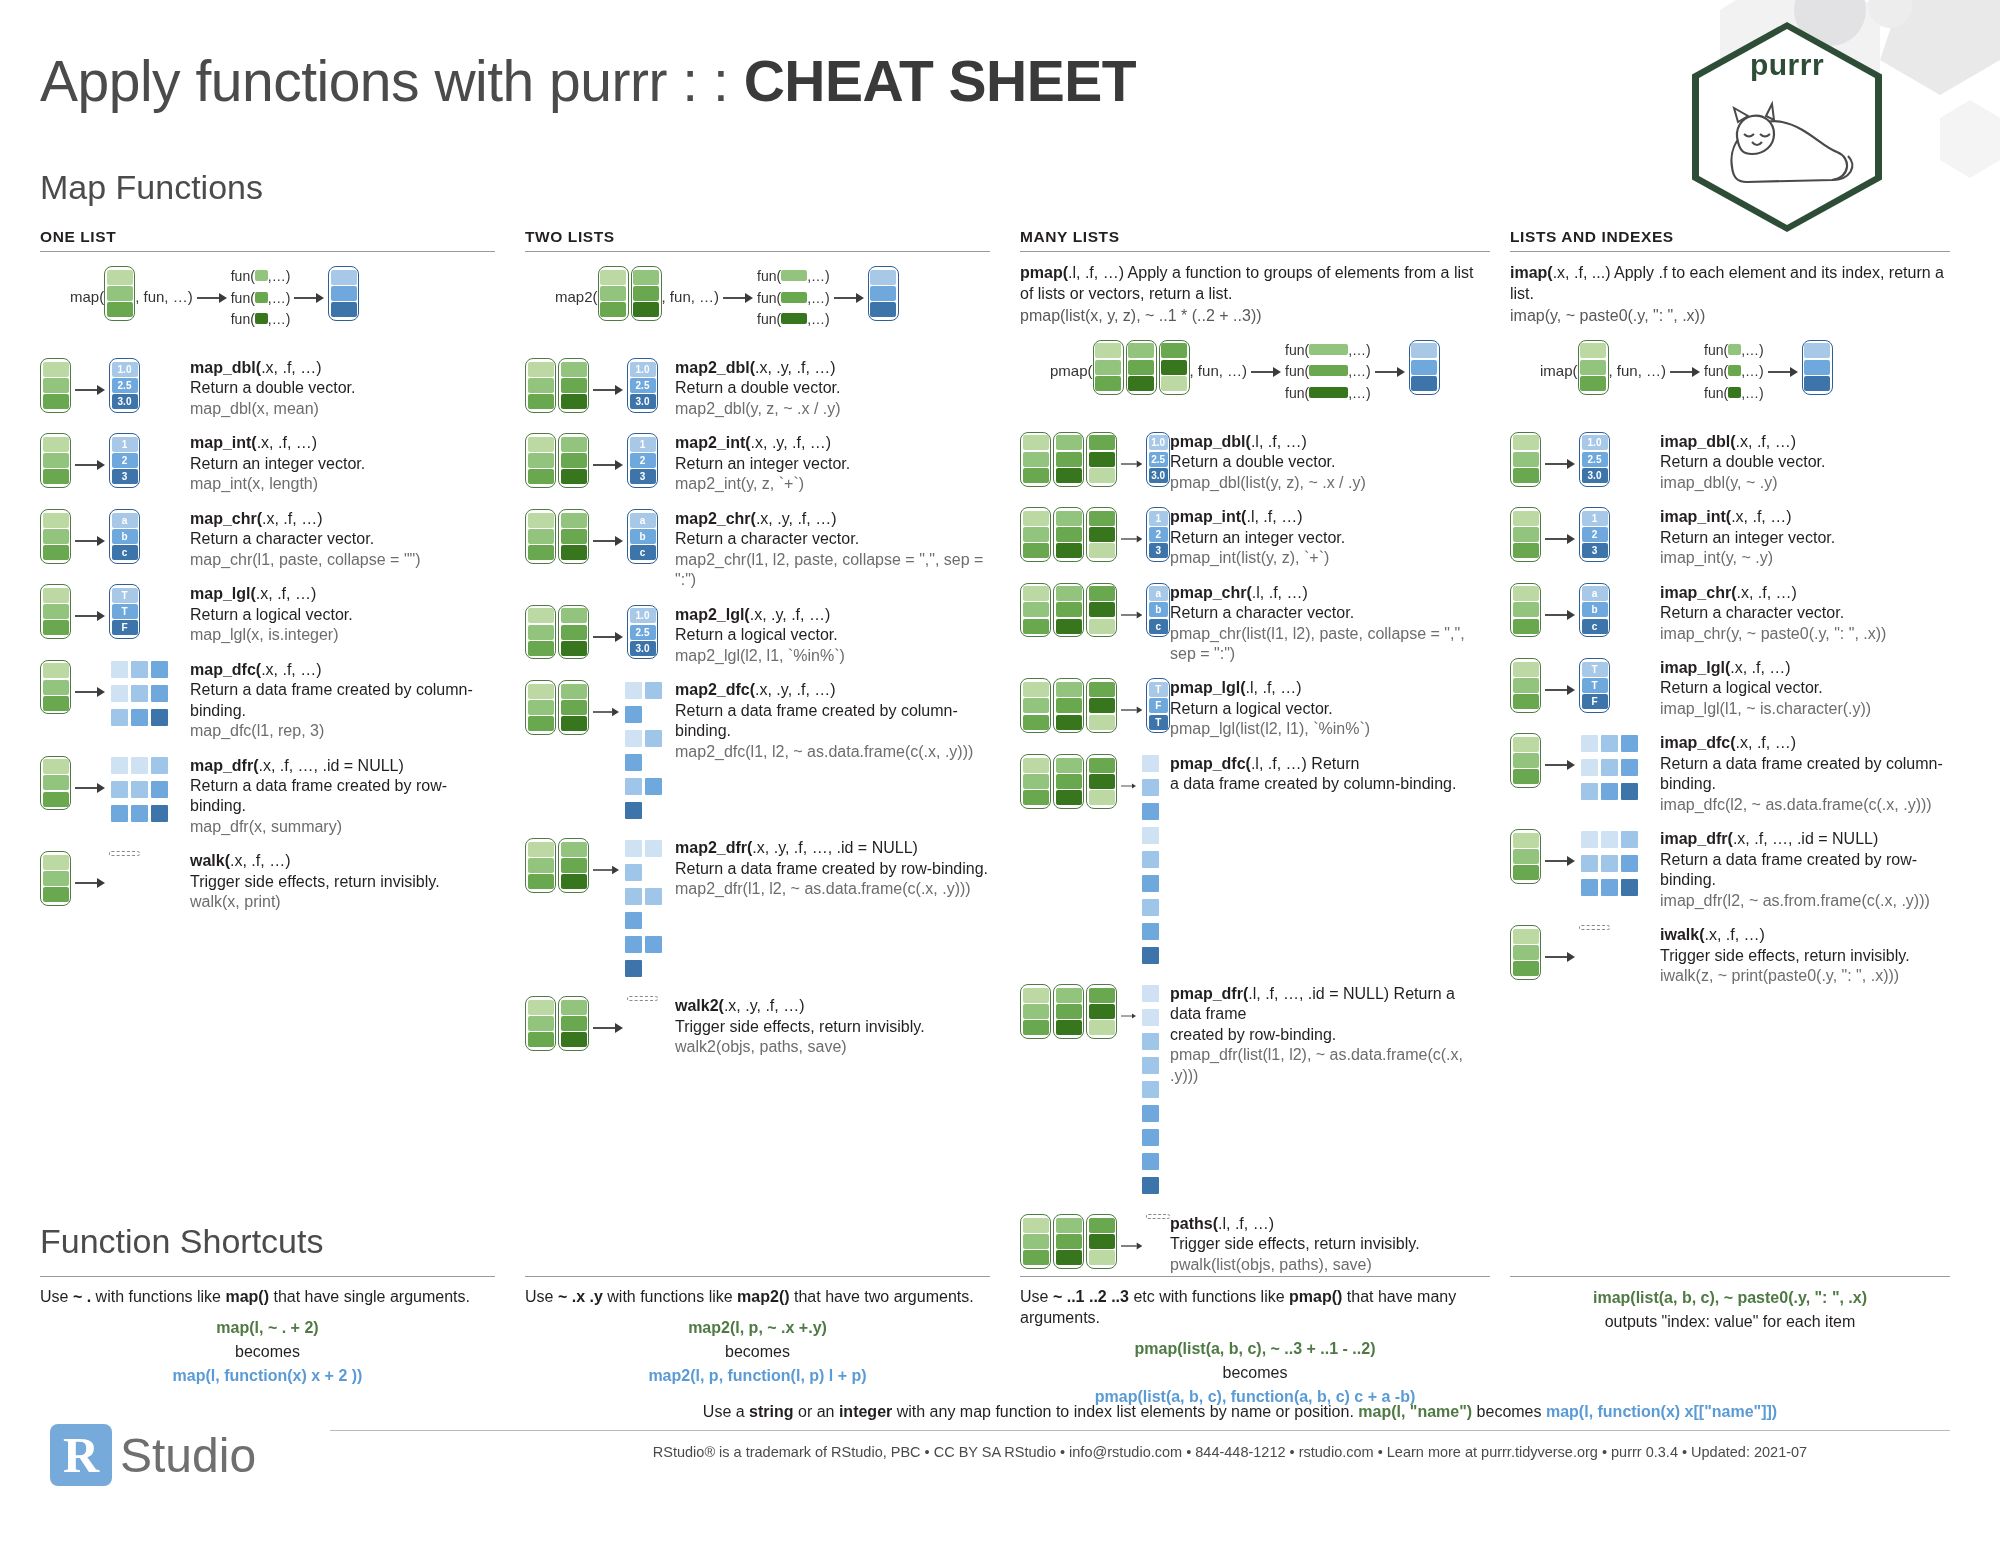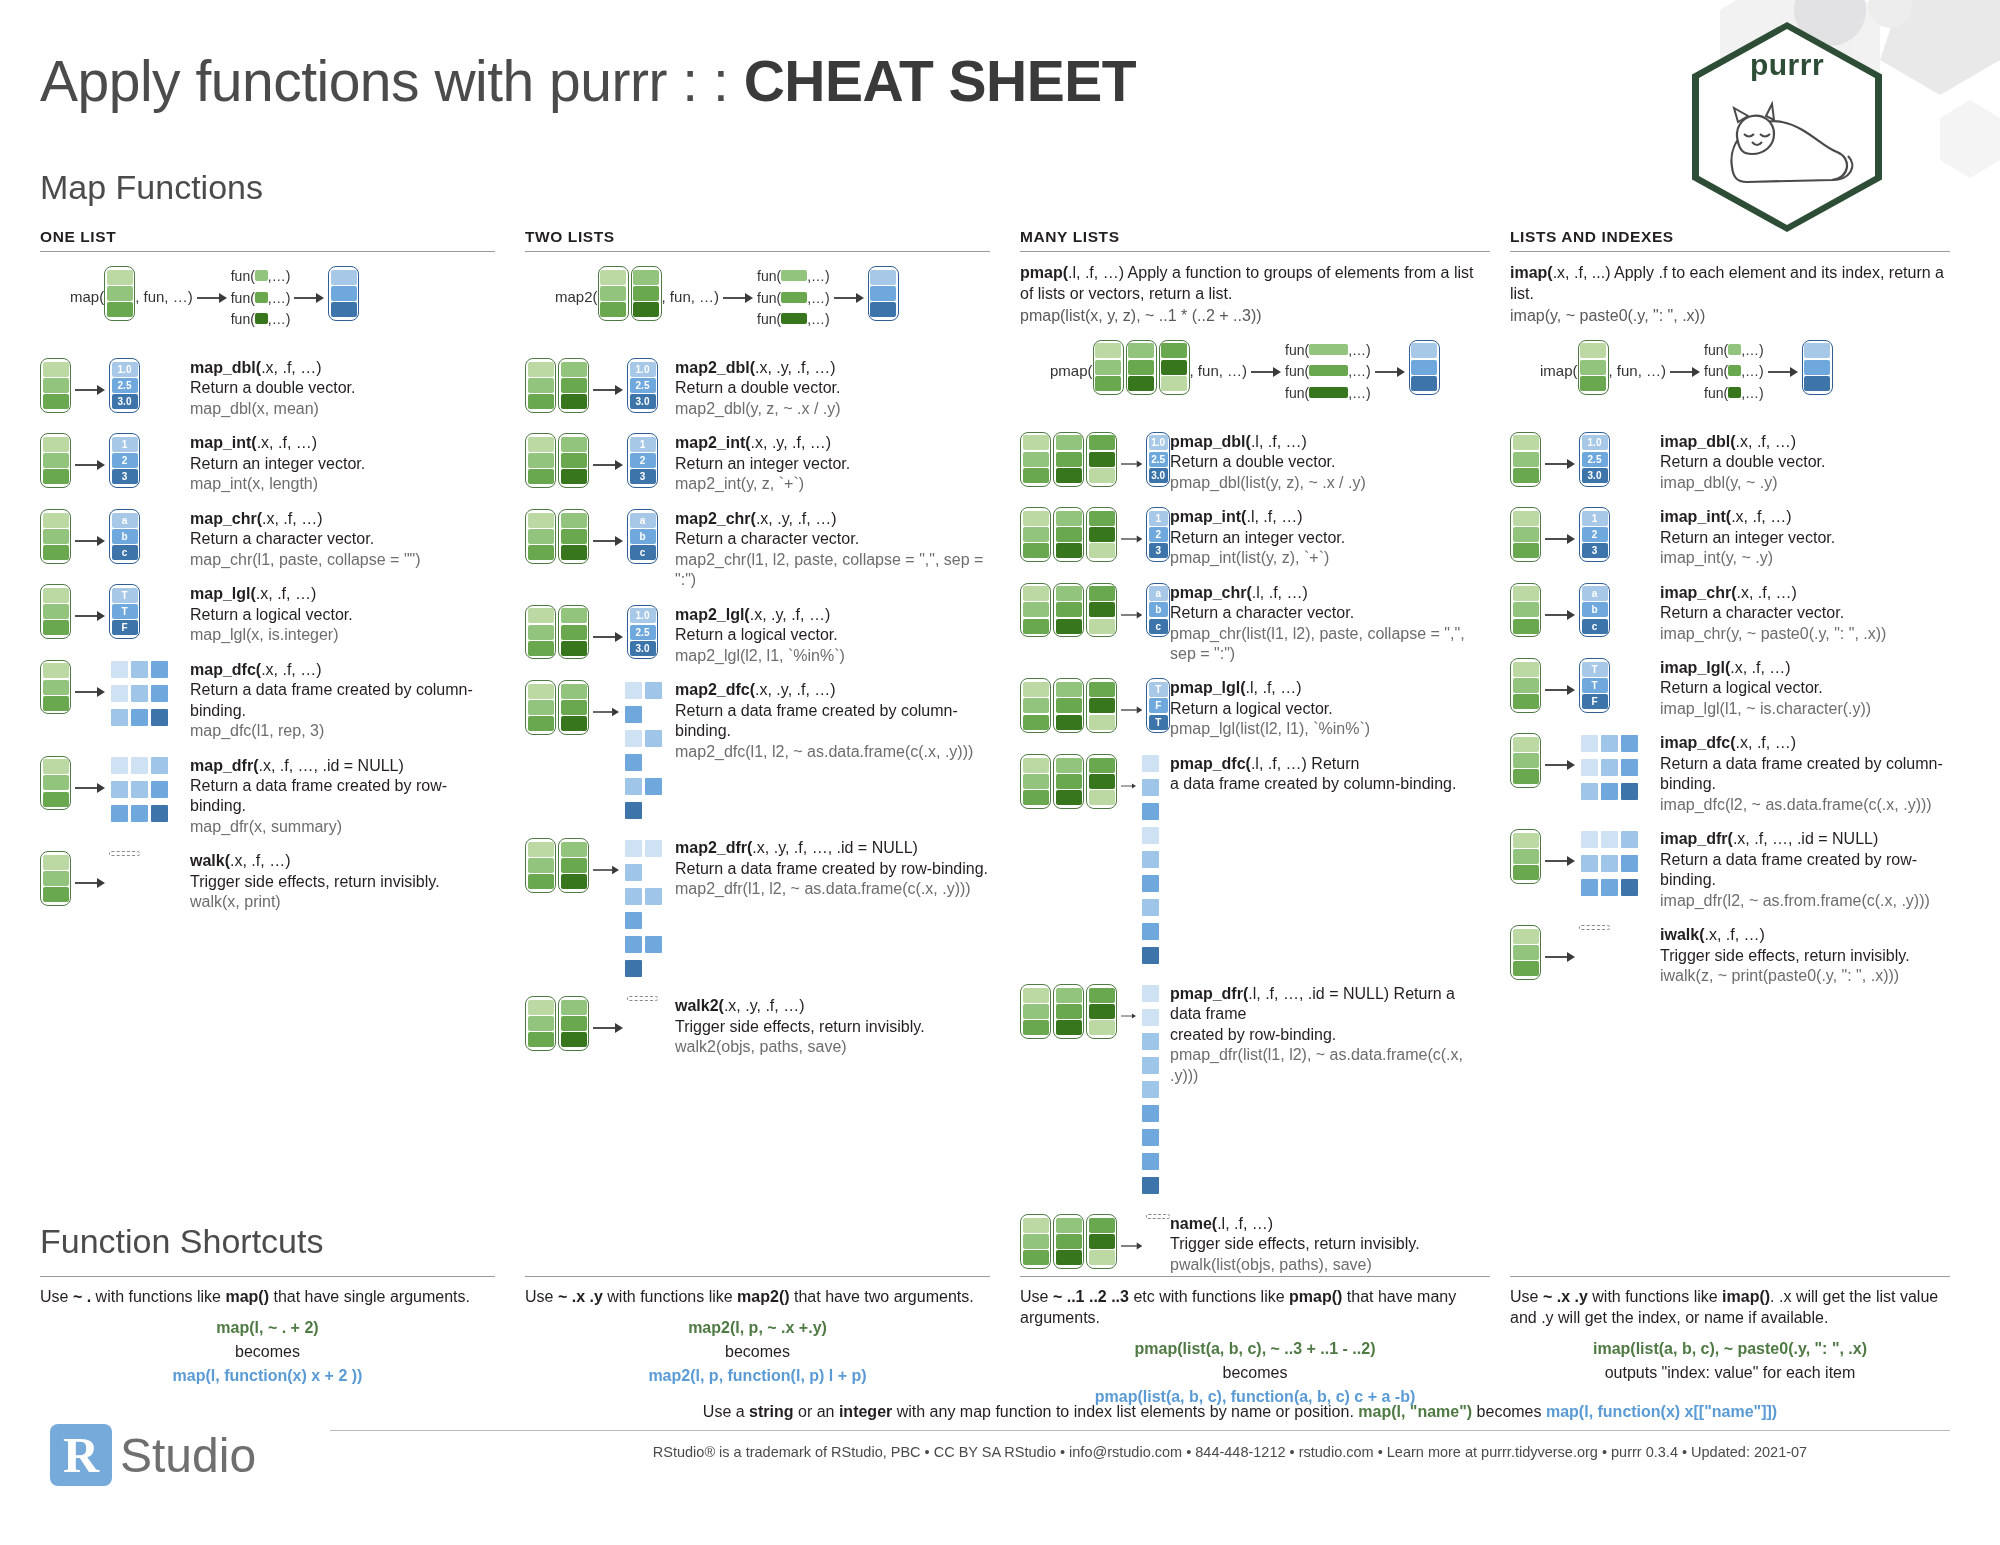--- a/index.html
+++ b/index.html
@@ -841,21 +841,21 @@
               <line x1="0" y1="10" x2="22" y2="10" stroke="#3a3a3a" stroke-width="1.8"></line>
               <polygon points="22,5 30,10 22,15" fill="#3a3a3a"></polygon>
             </svg>
             <div class="dashvec">
               <div class="cell" style="background: rgb(207, 226, 243);"></div>
               <div class="cell" style="background: rgb(159, 197, 232);"></div>
               <div class="cell" style="background: rgb(61, 117, 171);"></div>
             </div>
           </div>
         </div>
-        <div class="txt"><span class="fn">name(</span>.l, .f, …)<div class="desc">Trigger side effects, return invisibly.</div><div class="ex">pwalk(list(objs, paths), save)</div></div>
+        <div class="txt"><span class="fn">paths(</span>.l, .f, …)<div class="desc">Trigger side effects, return invisibly.</div><div class="ex">pwalk(list(objs, paths), save)</div></div>
       </div>
     </div>
     <div class="col" style="left: 1510px; width: 440px;">
       <div class="col-head">LISTS AND INDEXES</div>
       <div class="col-intro"><b>imap(</b>.x, .f, ...) Apply .f to each element and its index, return a list.<div class="code">
           <div>imap(y, ~ paste0(.y, ": ", .x))</div>
         </div></div>
       <div class="diagram">
         <div style="display: flex; align-items: flex-start; margin-left: 30px;">
           <span style="font-size: 15px; margin-top: 22px; color: rgb(51, 51, 51);">imap(</span>
@@ -1068,21 +1068,20 @@
     </div>
     <div class="fs" style="left: 1020px; width: 470px;">
       <div class="rule"></div>
       <div>Use <b>~ ..1 ..2 ..3</b> etc with functions like <b>pmap()</b> that have many arguments.</div>
       <span class="green">pmap(list(a, b, c), ~ ..3 + ..1 - ..2)</span>
       <span class="becomes">becomes</span>
       <span class="blue">pmap(list(a, b, c), function(a, b, c) c + a -b)</span>
     </div>
     <div class="fs" style="left: 1510px; width: 440px;">
       <div class="rule"></div>
-      <div>Use <b>~ .x .y</b> with functions like <b>imap()</b>. .x will get the list value and .y will get the index, or name if available.</div>
       <span class="green">imap(list(a, b, c), ~ paste0(.y, ": ", .x)</span>
       <span class="becomes">outputs "index: value" for each item</span>
     </div>
   </div>
 
 <div class="rstudio-logo">
   <div class="mark">R</div>
   <div class="word">Studio</div>
 </div>
 <div class="hr-foot"></div>

